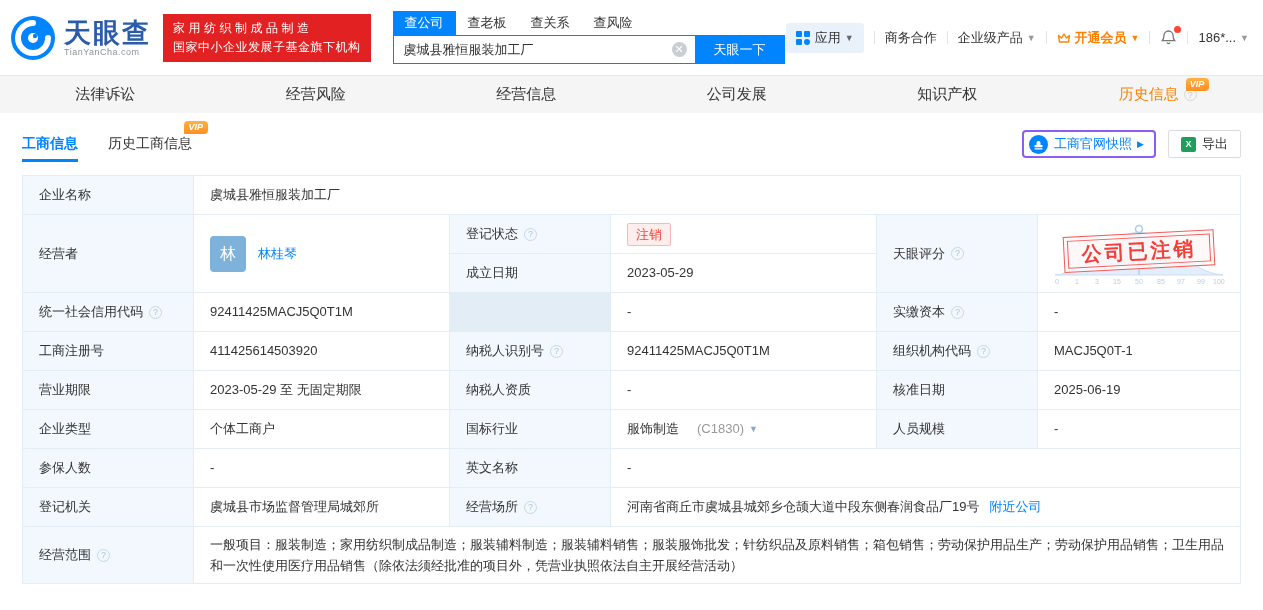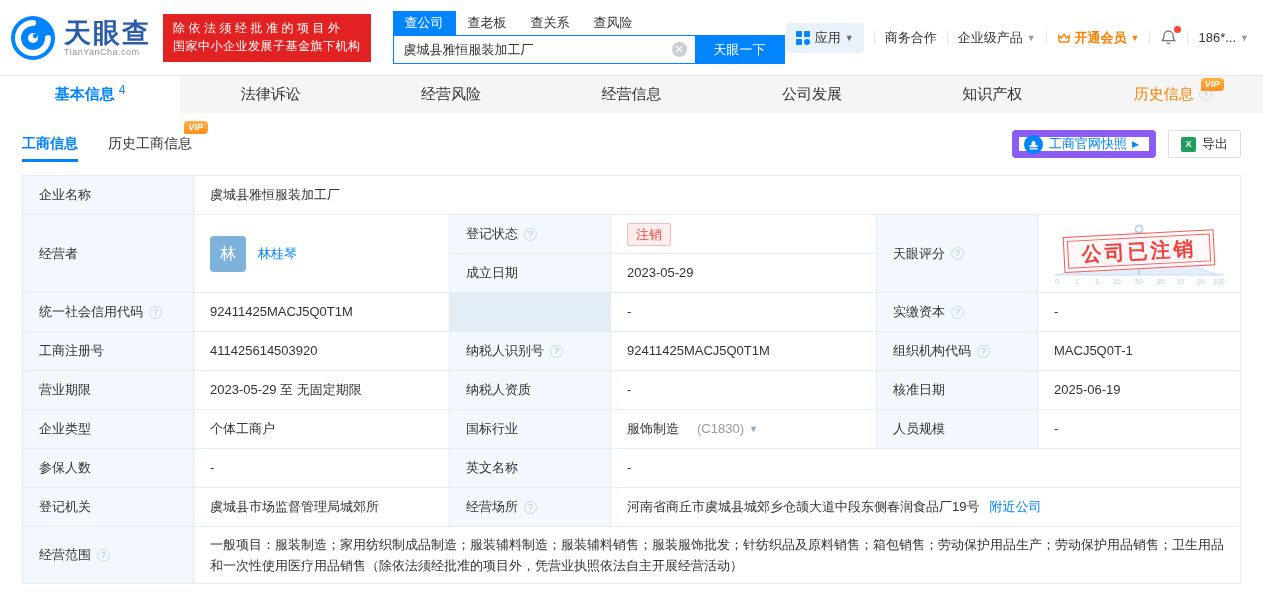--- a/index.html
+++ b/index.html
@@ -8,21 +8,21 @@
 
   
   .topbar { height:75px; display:flex; align-items:center; padding:0 14px 0 10px; background:#fff; }
   .logo { display:flex; align-items:center; cursor:pointer; }
   .logo-icon { width:46px; height:46px; }
   .logo-text { margin-left:8px; }
   .logo-brand { font-size:27px; font-weight:bold; color:#2a5caa; letter-spacing:2px; line-height:28px; }
   .logo-domain { font-size:9px; color:#8a949e; letter-spacing:.5px; }
   .slogan { margin-left:12px; background:#e22222; color:#fff; padding:5px 10px; font-size:12px; line-height:19px; }
   .slogan .l1 { letter-spacing:3.5px; }
-  .slogan .l2 { letter-spacing:.5px;font-family:Liberation Mono, monospace; }
+  .slogan .l2 { letter-spacing:.5px; }
 
   .search-area { margin-left:22px; }
   .search-tabs { display:flex; }
   .stab { font-size:13px; padding:3px 12px; color:#333; cursor:pointer; }
   .stab.active { background:#0084ff; color:#fff; }
   .search-row { display:flex; }
   .search-input-wrap { position:relative; width:302px; }
   .search-input-wrap input { width:100%; height:29px; border:1px solid #0084ff; border-right:none;
      padding:0 28px 0 10px; font-size:13px; color:#333; outline:none; font-family:inherit; }
   .clear-icon { position:absolute; right:8px; top:7px; width:15px; height:15px; border-radius:50%;
@@ -55,21 +55,21 @@
      font-style:italic; padding:1px 5px 1px 4px; border-radius:4px 4px 4px 1px; line-height:11px; }
   .main-tab .vip-badge { position:absolute; top:2px; left:calc(50% + 28px); }
 
   
   .sub-row { margin:17px 22px 13px; display:flex; align-items:flex-end; }
   .sub-tab { font-size:14px; color:#333; margin-right:30px; padding-bottom:9px; position:relative; cursor:pointer; }
   .sub-tab.active { color:#0084ff; font-weight:bold; }
   .sub-tab.active::after { content:""; position:absolute; left:0; right:0; bottom:0; height:3px; background:#0084ff; }
   .sub-tab .vip-badge { position:absolute; top:-14px; right:-16px; }
   .sub-actions { margin-left:auto; display:flex; align-items:center; padding-bottom:4px; }
-  .snap-btn { display:flex; align-items:center; height:28px; border:7px solid #8b5cf6; border-radius:4px;
+  .snap-btn { display:flex; align-items:center; height:28px; border:2px solid #8b5cf6; border-radius:4px;
      color:#0084ff; font-size:13px; padding:0 10px 0 5px; cursor:pointer; background:#fff; margin-right:12px; }
   .snap-icon { width:19px; height:19px; margin-right:6px; }
   .snap-arrow { font-size:9px; margin-left:5px; color:#0084ff; }
   .export-btn { display:flex; align-items:center; height:28px; border:1px solid #dcdcdc; border-radius:2px;
      color:#333; font-size:13px; padding:0 12px; cursor:pointer; background:#fff; }
   .xls-icon { width:15px; height:15px; background:#1e9e5a; border-radius:2px; color:#fff; font-size:9px;
      font-weight:bold; line-height:15px; text-align:center; margin-right:6px; }
 
   
   .info-table { margin:0 22px; display:grid;
@@ -106,21 +106,21 @@
       <path d="M23 8 a15 15 0 1 0 15 15" stroke="#fff" stroke-width="6" fill="none" stroke-linecap="round"></path>
       <circle cx="23" cy="23" r="5" fill="#fff"></circle>
       <circle cx="25" cy="21" r="2.2" fill="#0084ff"></circle>
     </svg>
     <div class="logo-text">
       <div class="logo-brand">天眼查</div>
       <div class="logo-domain">TianYanCha.com</div>
     </div>
   </div>
   <div class="slogan">
-    <div class="l1">除依法须经批准的项目外</div>
+    <div class="l1">家用纺织制成品制造</div>
     <div class="l2">国家中小企业发展子基金旗下机构</div>
   </div>
 
   <div class="search-area">
     <div class="search-tabs">
       <div class="stab active">查公司</div>
       <div class="stab">查老板</div>
       <div class="stab">查关系</div>
       <div class="stab">查风险</div>
     </div>
@@ -169,24 +169,20 @@
     </div>
     <span class="nav-sep"></span>
     <div class="nav-item">
       <span>186*...</span>
       <span class="caret gray">▼</span>
     </div>
   </nav>
 </header>
 
 <div class="main-tabs">
-  <div class="main-tab active">
-    <span>基本信息</span>
-    <span class="tab-count">4</span>
-  </div>
   <div class="main-tab">法律诉讼</div>
   <div class="main-tab">经营风险</div>
   <div class="main-tab">经营信息</div>
   <div class="main-tab">公司发展</div>
   <div class="main-tab">知识产权</div>
   <div class="main-tab history">
     <span>历史信息</span>
     <span class="qmark">?</span>
     <span class="vip-badge">VIP</span>
   </div>

